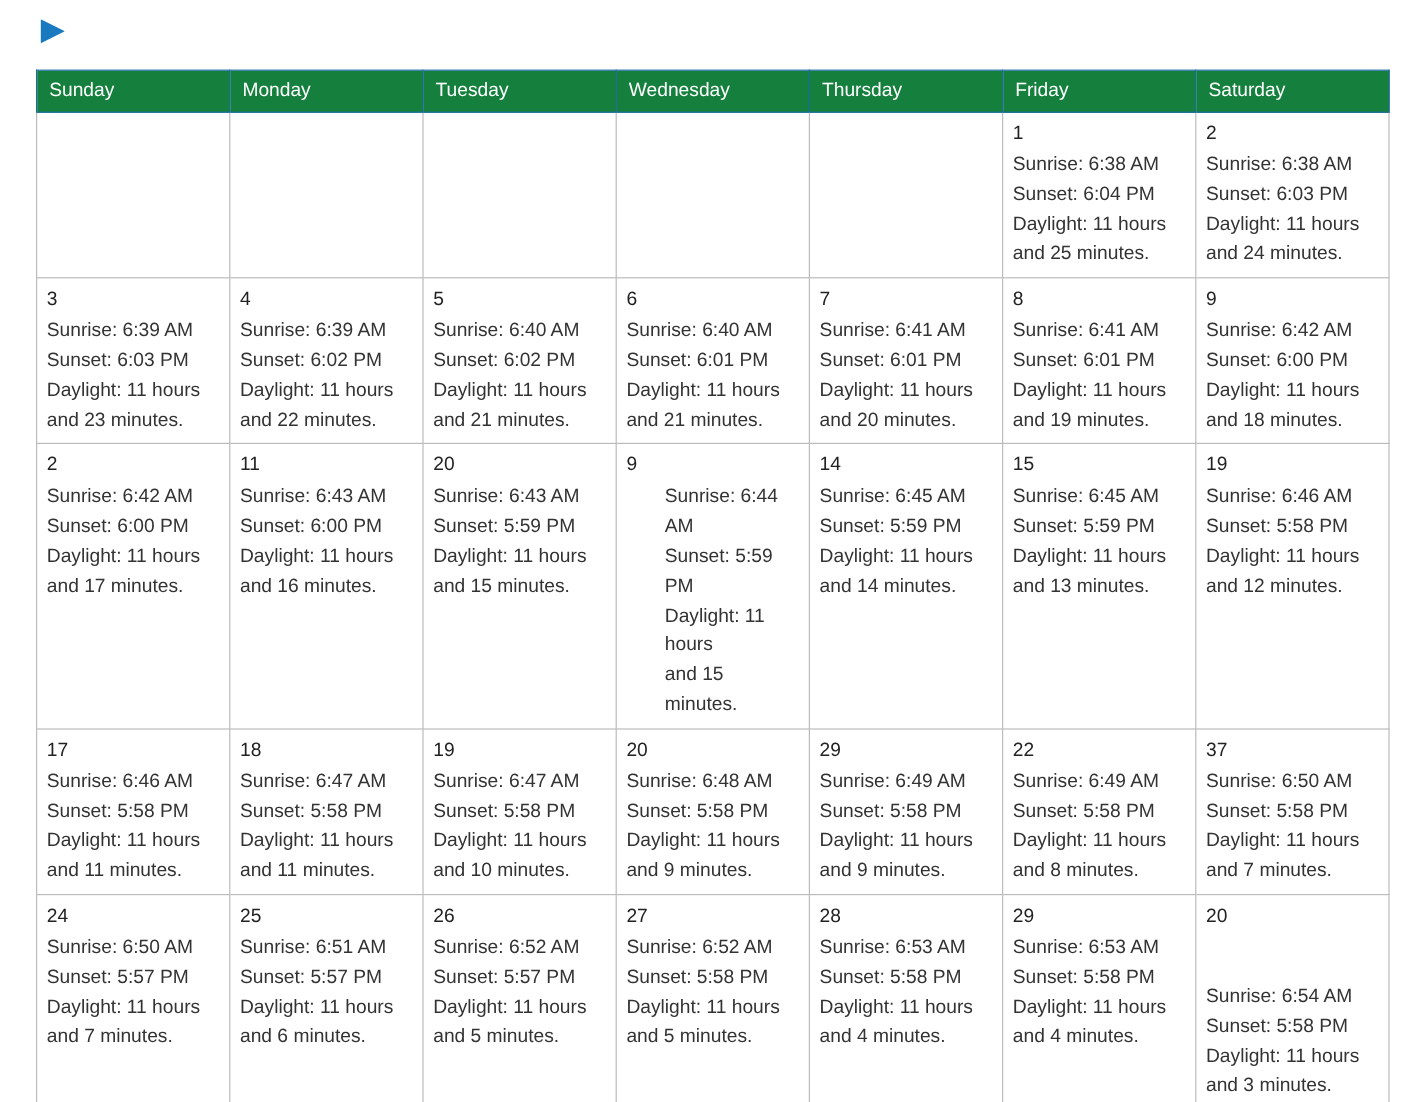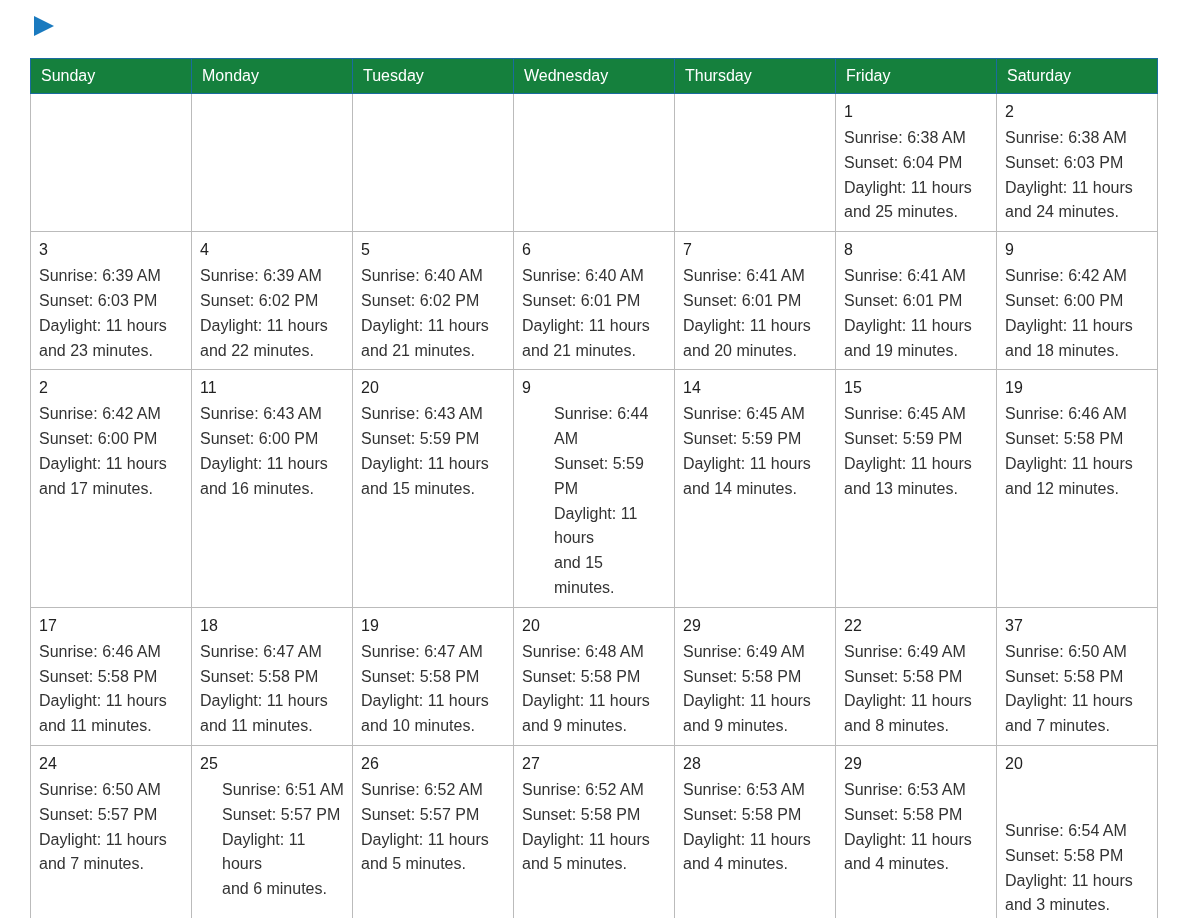--- a/index.html
+++ b/index.html
@@ -285,21 +285,21 @@
       <tr>
         <td>
           <span class="day-num">24</span>
           <div class="day-info" style="white-space: pre-line;">Sunrise: 6:50 AM
 Sunset: 5:57 PM
 Daylight: 11 hours
 and 7 minutes.</div>
         </td>
         <td>
           <span class="day-num">25</span>
-          <div class="day-info" style="white-space: pre-line; margin-left: 22px;">Sunrise: 6:51 AM
+          <div class="day-info" style="white-space: pre-line;">Sunrise: 6:51 AM
 Sunset: 5:57 PM
 Daylight: 11 hours
 and 6 minutes.</div>
         </td>
         <td>
           <span class="day-num">26</span>
           <div class="day-info" style="white-space: pre-line;">Sunrise: 6:52 AM
 Sunset: 5:57 PM
 Daylight: 11 hours
 and 5 minutes.</div>

